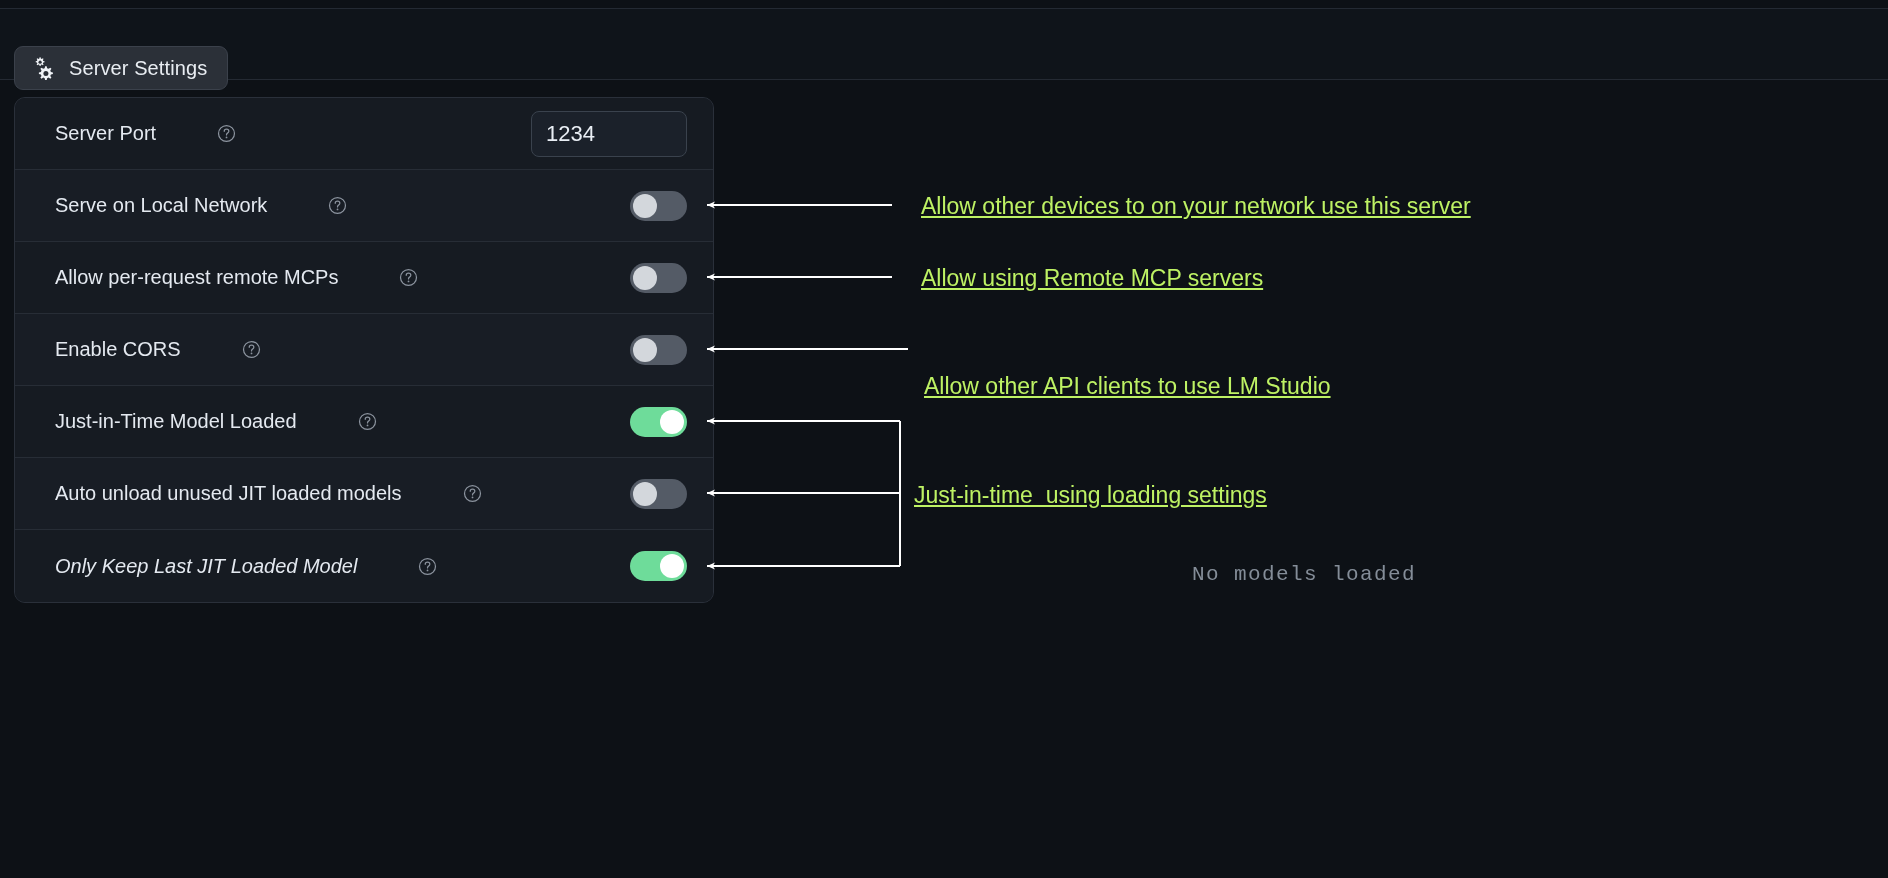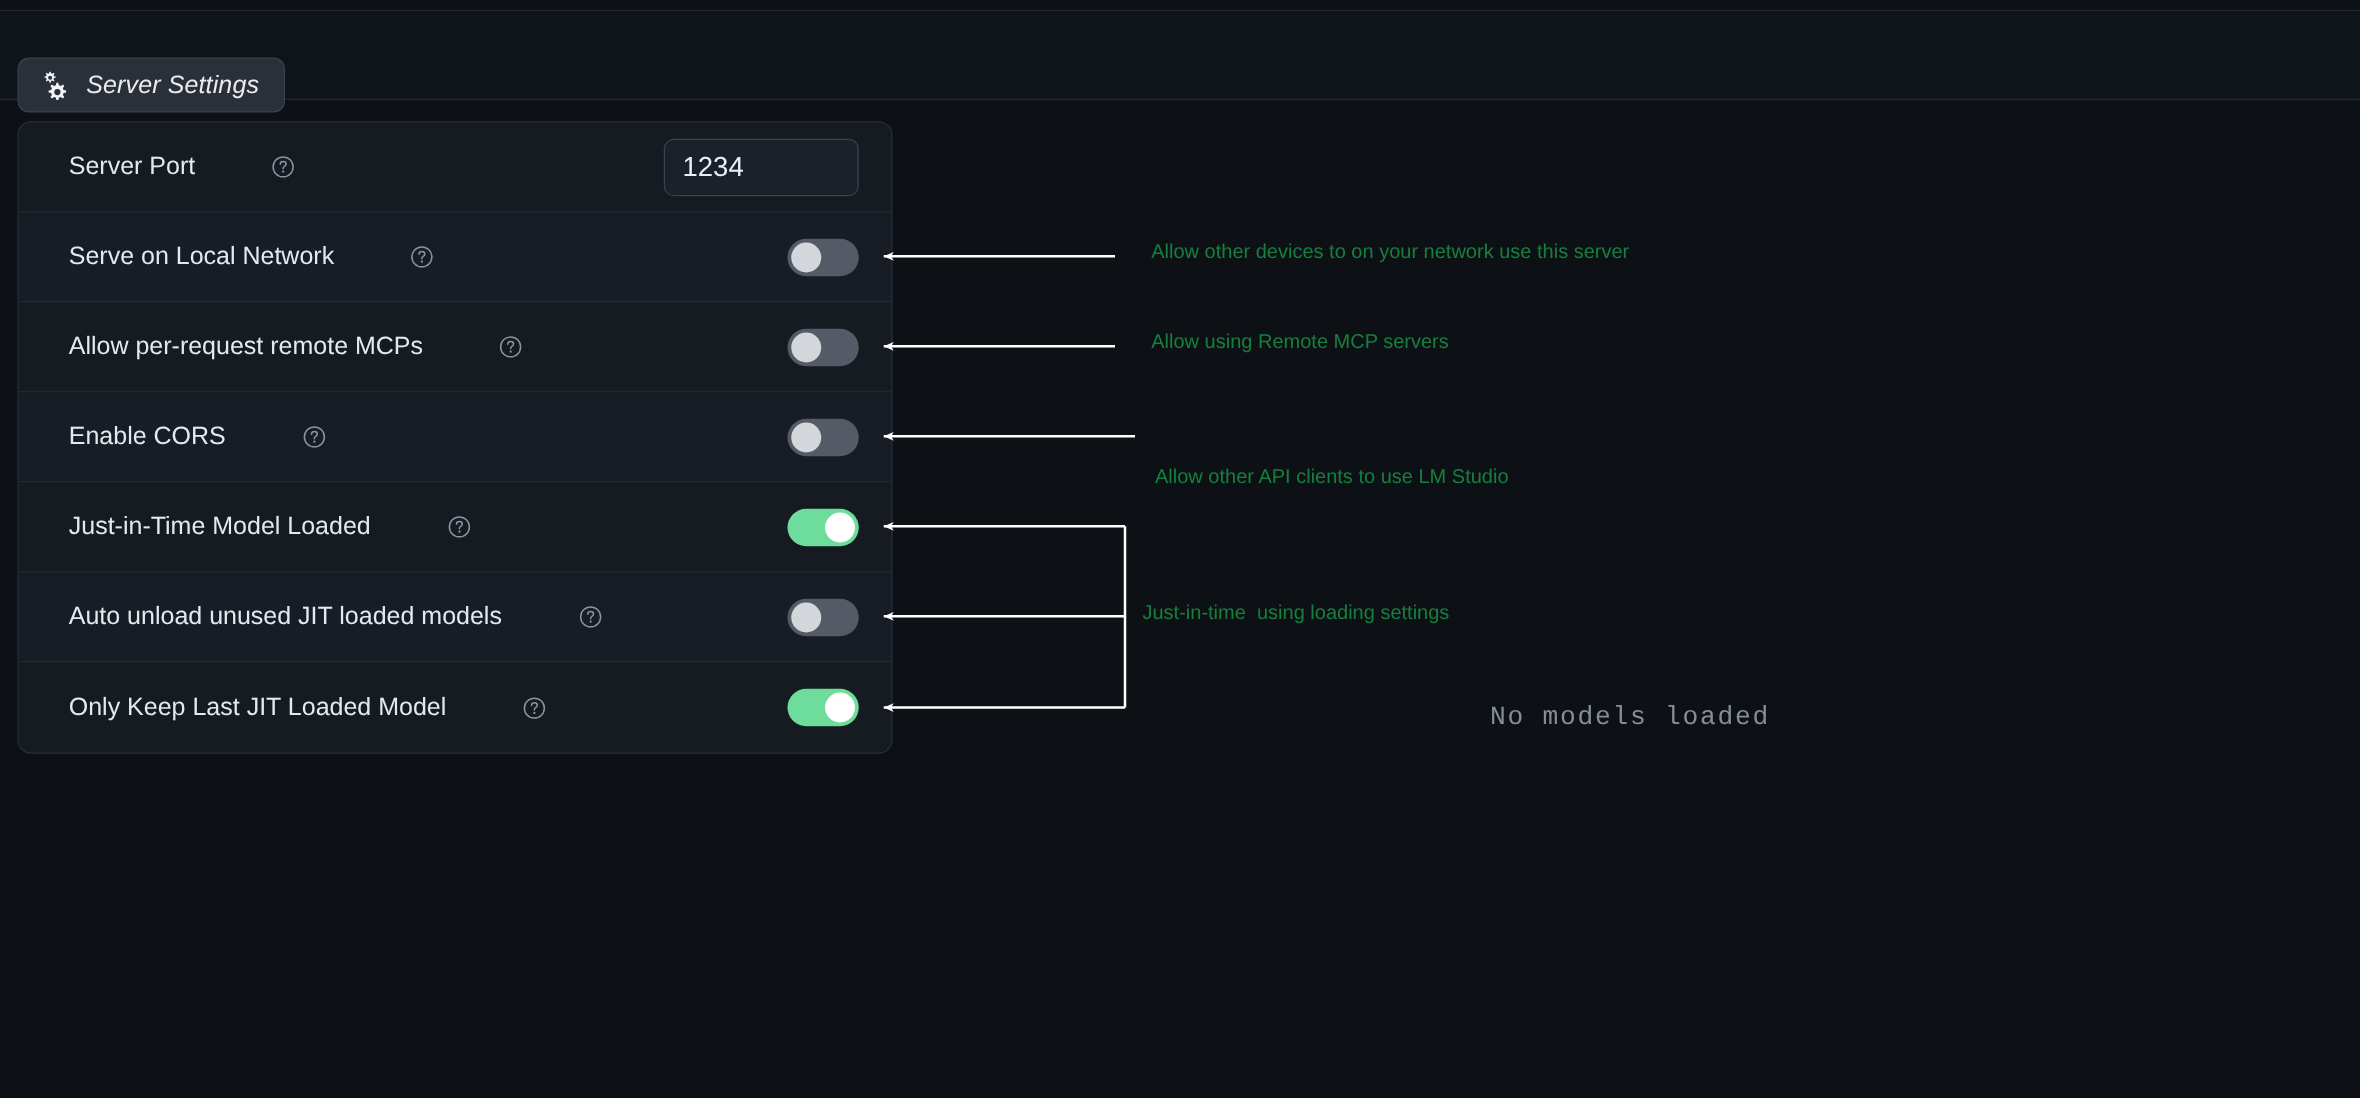--- a/index.html
+++ b/index.html
@@ -49,21 +49,20 @@
     border: 1px solid #3b414b;
     border-radius: 9px;
     cursor: pointer;
   }
 
   .tab-label {
     color: #e9edf2;
     font-size: 20px;
     letter-spacing: .1px;
     white-space: nowrap;
-    font-style: italic;
   }
 
   .gears-icon { width: 24px; height: 24px; display:block; }
 
   
   .settings-card {
     position: absolute;
     left: 14px; top: 97px;
     width: 700px;
     background: #161b22;
@@ -75,21 +74,21 @@
   .setting-row {
     position: relative;
     height: 72px;
     display: flex;
     align-items: center;
     padding: 0 26px 0 40px;
     border-bottom: 1px solid #272d36;
     background: #181d25;
     gap: 48px;
   }
-  .setting-row:last-child { border-bottom: none; }
+  .setting-row:last-child { border-bottom: none; font-style: italic; }
   .setting-row.alt { background: #161b22; }
 
   .row-label {
     color: #e4e9f0;
     font-size: 20px;
     white-space: nowrap;
   }
 
   .help-icon {
     margin-left: 13px;
@@ -141,23 +140,24 @@
   
   .annot-layer {
     position: absolute;
     left: 0; top: 0;
     width: 1888px; height: 878px;
     pointer-events: none;
   }
 
   .annot-text {
     position: absolute;
-    color: #15803d;
-    font-size: 16px;
+    color: #bef264;
+    font-size: 23px;
     white-space: pre;
+    text-decoration: underline;
   }
 
   
   .no-models {
     position: absolute;
     left: 1192px; top: 563px;
     color: #848d98;
     font-family: "Liberation Mono", monospace;
     font-size: 21px;
     letter-spacing: 1.4px;

